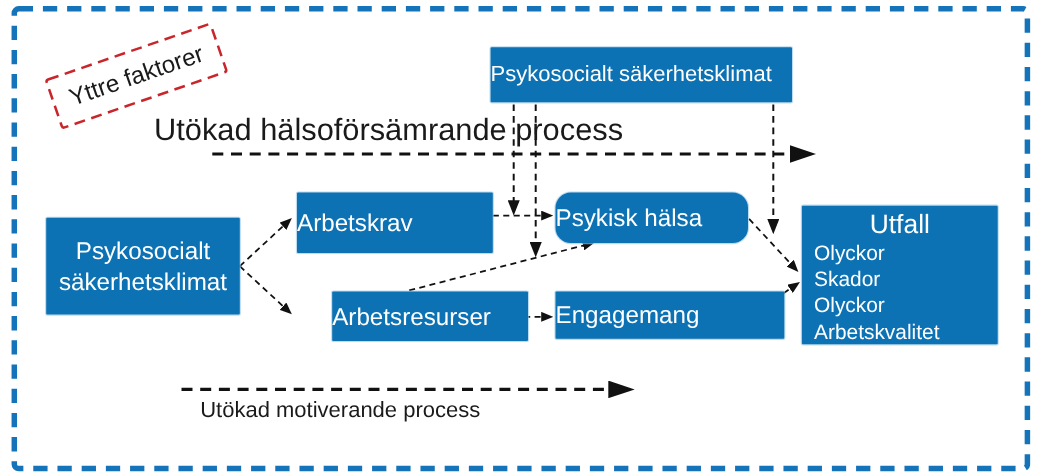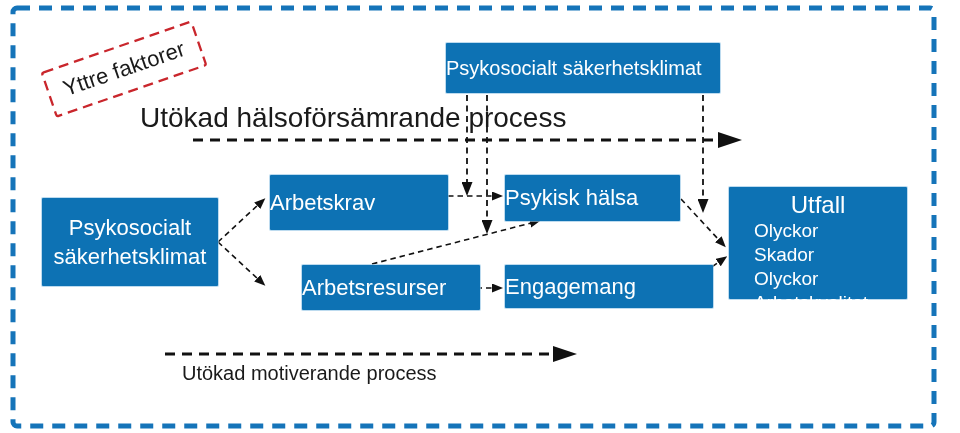--- a/index.html
+++ b/index.html
@@ -12,25 +12,25 @@
   
   .box{
     position:absolute;background:var(--node-blue,#0d72b4);color:var(--node-text,#fff);
     display:flex;align-items:center;justify-content:flex-start;text-align:center;
     border-radius:1px;box-shadow:0 0 0 1px rgba(154,199,230,.65);
   }
   .b-top   {left:446px;top:43px;width:274px;height:50px;font-size:20px;white-space:nowrap;}
   .b-left  {left:42px;top:198px;width:176px;height:88px;font-size:22px;line-height:29px;padding:0 4px;box-sizing:border-box;}
   .b-krav  {left:270px;top:175px;width:178px;height:55px;font-size:22px;}
   .b-res   {left:270px;top:265px;width:178px;height:45px;font-size:22px;margin-left:32px;}
-  .b-psyk  {left:505px;top:175px;width:175px;height:46px;font-size:22px;}
+  .b-psyk  {left:505px;top:175px;width:175px;height:46px;font-size:22px;border-radius:14px;}
   .b-eng   {left:505px;top:265px;width:208px;height:43px;font-size:22px;}
-  .b-utfall{left:729px;top:187px;width:178px;height:112px;flex-direction:column;align-items:stretch;justify-content:flex-start;padding-top:3px;box-sizing:border-box;}
+  .b-utfall{left:729px;top:187px;width:178px;height:126px;flex-direction:column;align-items:stretch;justify-content:flex-start;padding-top:3px;box-sizing:border-box;}
   .utfall-title{font-size:24px;line-height:29px;text-align:center;}
-  .utfall-list{font-size:19px;line-height:24px;text-align:left;padding-left:25px;}
+  .utfall-list{font-size:19px;line-height:24px;text-align:left;padding-left:11px;}
 
   
   .plabel{position:absolute;color:var(--label-text,#1a1a1a);white-space:nowrap;}
   .plabel-top{left:140px;top:102px;font-size:28px;}
   .plabel-bottom{left:157px;top:362px;font-size:20px;margin-left:25px;}
   .rot-label{
     position:absolute;left:45px;top:46px;width:158px;height:46px;
     transform:rotate(-19deg);display:flex;align-items:center;justify-content:center;
     font-size:22px;color:var(--label-text,#1a1a1a);white-space:nowrap;
   }

